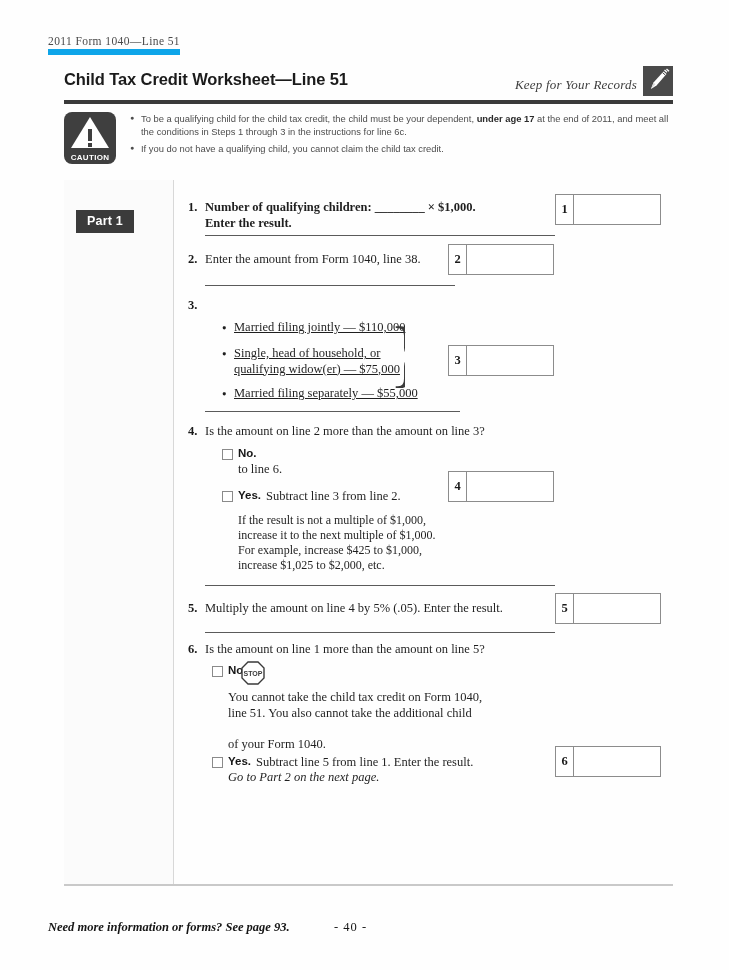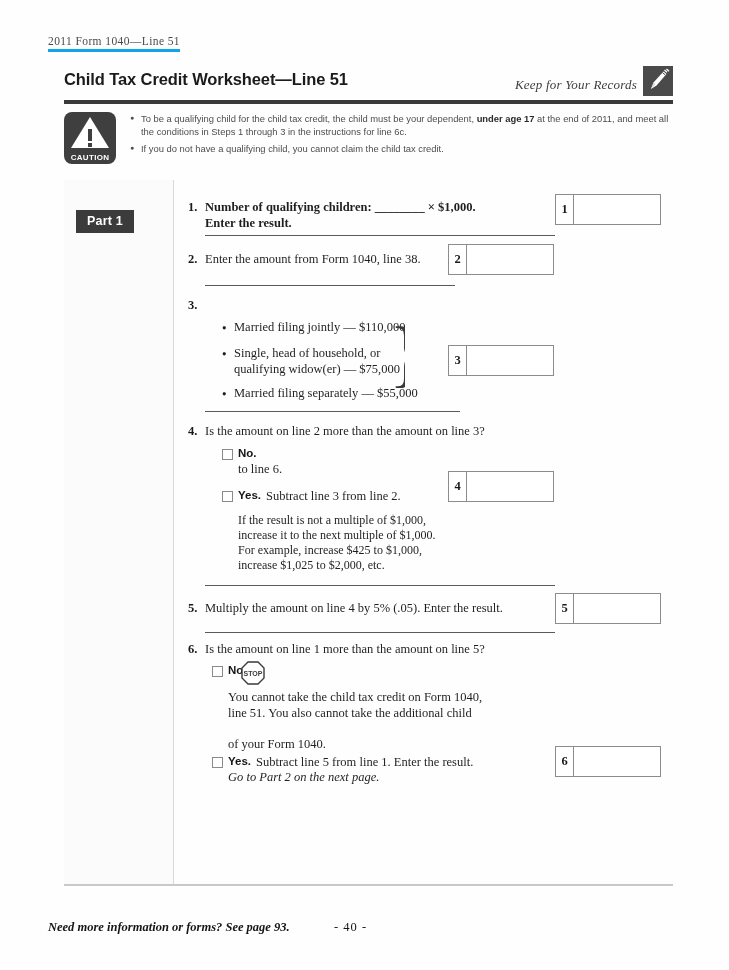--- a/index.html
+++ b/index.html
@@ -24,21 +24,21 @@
 
   
   .running-head {
     position: absolute;
     left: 48px;
     top: 35px;
     font-family: "Liberation Serif", serif;
     font-size: 11.5px;
     color: #4a4a4a;
     letter-spacing: .4px;
-    border-bottom: 3px solid #0ea5e9;
+    border-bottom: 6px solid #0ea5e9;
     padding-bottom: 1px;
     line-height: 13px;
   }
 
   
   .title-row {
     position: absolute;
     left: 64px;
     right: 56px;
     top: 70px;
@@ -277,20 +277,21 @@
   }
 
   
   .b3 {
     position: absolute;
     font-family: "Liberation Serif", serif;
     font-size: 12.5px;
     color: #1f1f1f;
     line-height: 15.5px;
     padding-left: 12px;
+    text-decoration: underline;
   }
   .b3::before {
     content: "\25CF";
     position: absolute;
     left: 0;
     top: 0px;
     font-size: 7.5px;
     color: #1f1f1f;
   }
 

